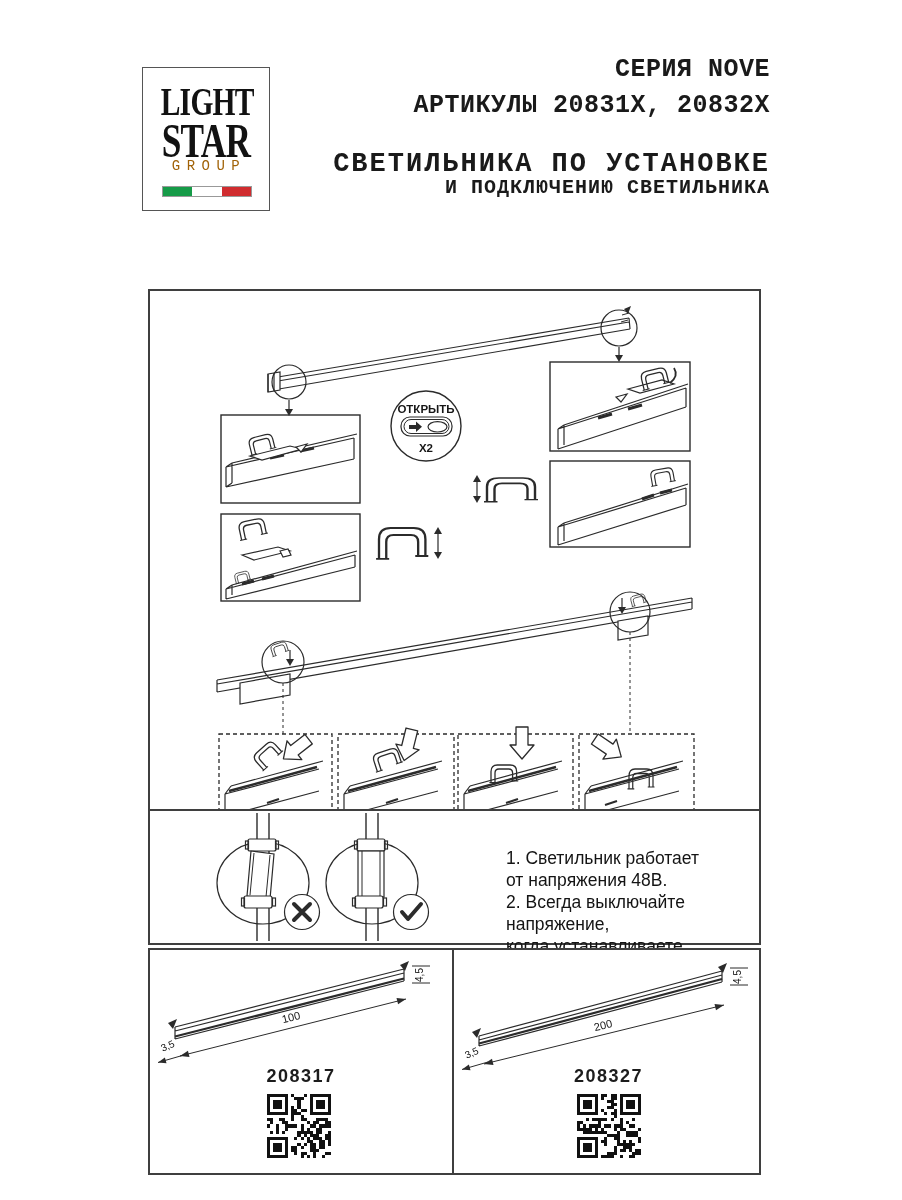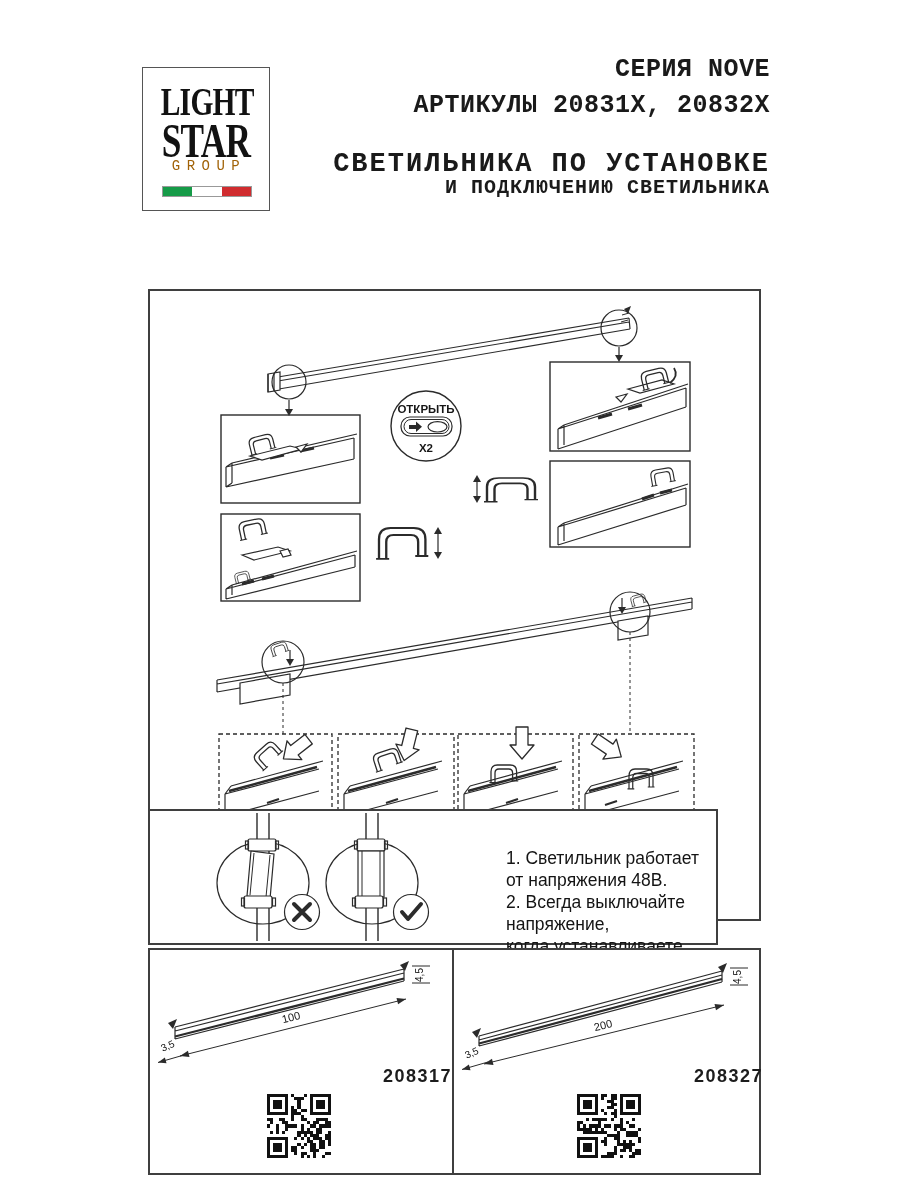--- a/index.html
+++ b/index.html
@@ -20,32 +20,32 @@
   .logo-flag span{flex:1;}
   .hdr{position:absolute;right:132px;line-height:1;font-weight:700;color:#1a1a1a;
        white-space:nowrap;text-align:right;font-family:Liberation Mono, monospace;}
   .hdr-series{top:57px;font-size:25px;letter-spacing:.5px;}
   .hdr-articles{top:93px;font-size:25px;letter-spacing:.5px;}
   .hdr-t1{top:151px;font-size:27px;letter-spacing:2px;}
   .hdr-t2{top:178px;font-size:20px;letter-spacing:1px;}
   
   .panel{position:absolute;border:2px solid #3f3f3f;box-sizing:border-box;background:#fff;}
   .main-panel{left:148px;top:257px;width:613px;height:632px;margin-top:32px;}
-  .safety-panel{left:148px;top:809px;width:570px;height:136px;}
+  .safety-panel{left:148px;top:809px;width:613px;height:136px;}
   .products-panel{left:148px;top:948px;width:613px;height:227px;}
   .divider-v{position:absolute;left:302px;top:0;width:2px;height:100%;background:#3f3f3f;}
   svg{display:block;}
   .lineart{stroke:#2b2b2b;fill:none;stroke-width:1.2;}
   
   .notes{position:absolute;left:356px;top:36px;font-size:17.5px;line-height:22px;color:#141414;}
   
   .half{position:absolute;top:0;height:100%;}
   .half-l{left:0;width:302px;}
   .half-r{left:304px;width:309px;}
-  .article-label{position:absolute;left:0;top:116px;width:100%;text-align:right;
+  .article-label{position:absolute;left:0;top:116px;width:100%;text-align:center;
                  font-size:18px;font-weight:700;letter-spacing:1.5px;color:#1c1c1c;}
   .qr{position:absolute;top:144px;width:64px;height:64px;}
   .qr-l{left:117px;} .qr-r{left:123px;}
   .svg-abs{position:absolute;left:0;top:0;}
   text{font-family:"Liberation Sans",sans-serif;fill:#161616;}
 </style>
 </head>
 <body>
 
 <div class="page">

